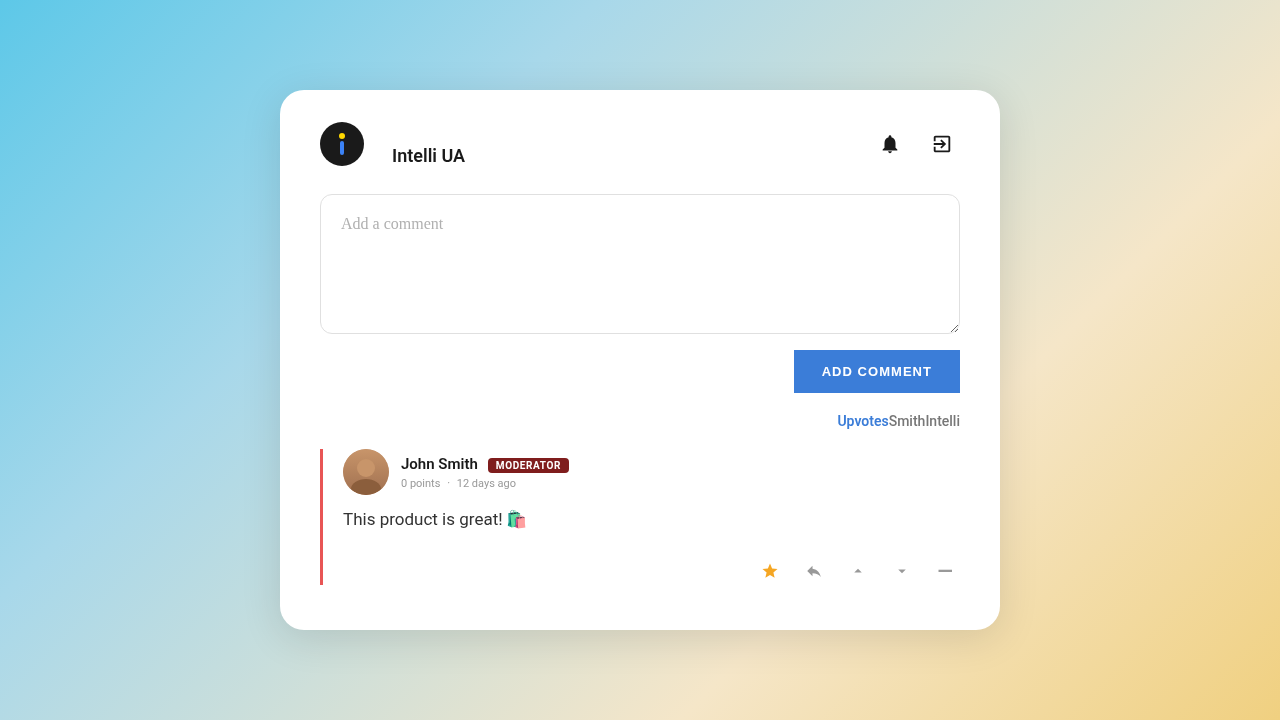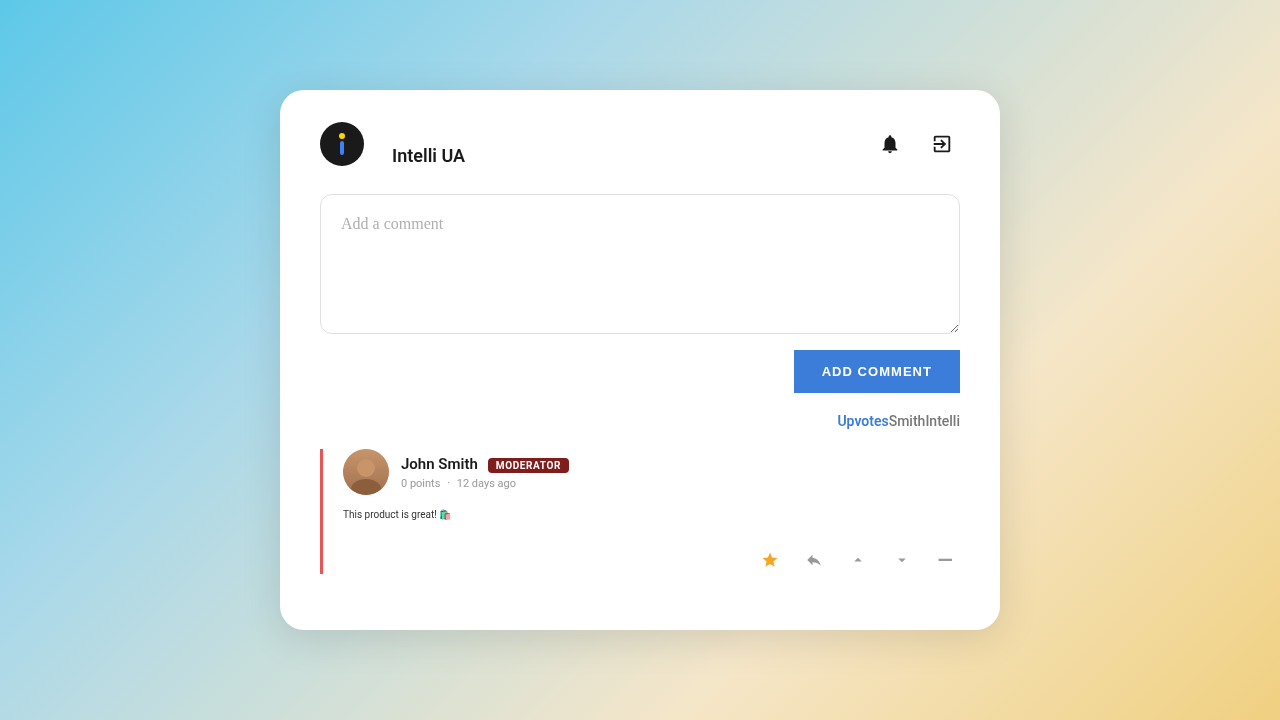--- a/index.html
+++ b/index.html
@@ -245,21 +245,21 @@
     .comment-meta {
       font-size: 11px;
       color: #999;
     }
 
     .meta-dot {
       margin: 0 4px;
     }
 
     .comment-text {
-      font-size: 10px;
+      font-size: 17px;
       color: #333;
       margin-bottom: 24px;
       line-height: 1.5;
     }
 
     .comment-actions {
       display: flex;
       justify-content: flex-end;
       align-items: center;
       gap: 16px;

